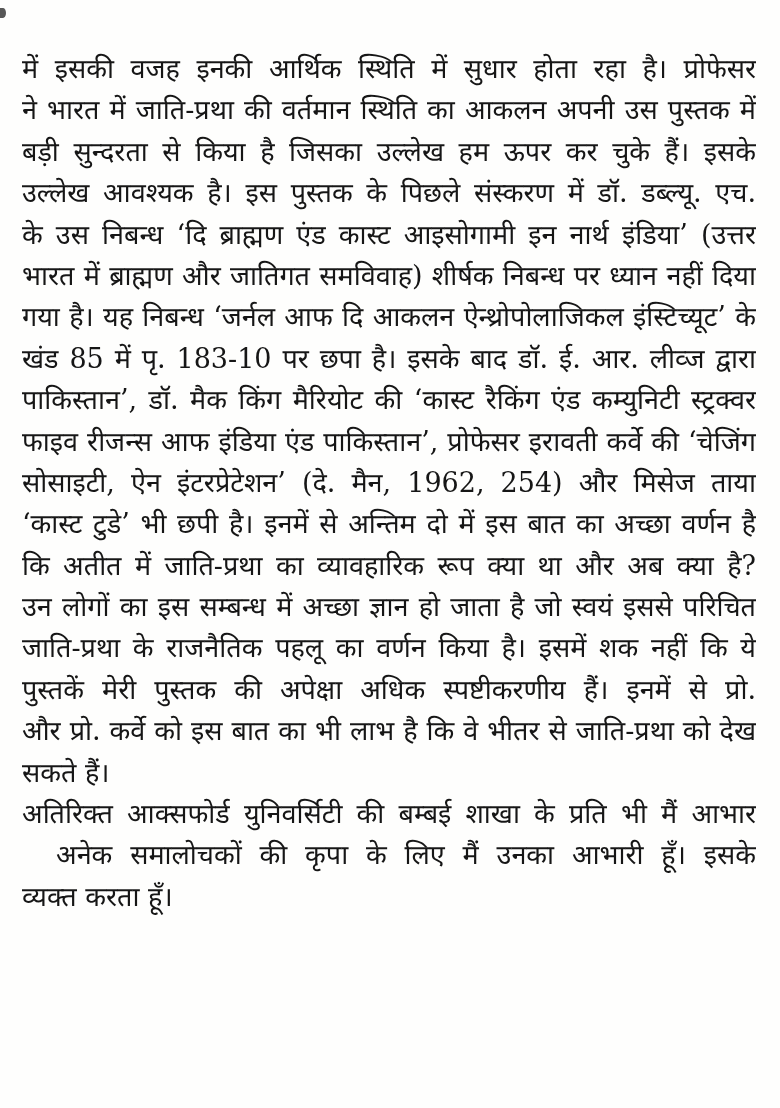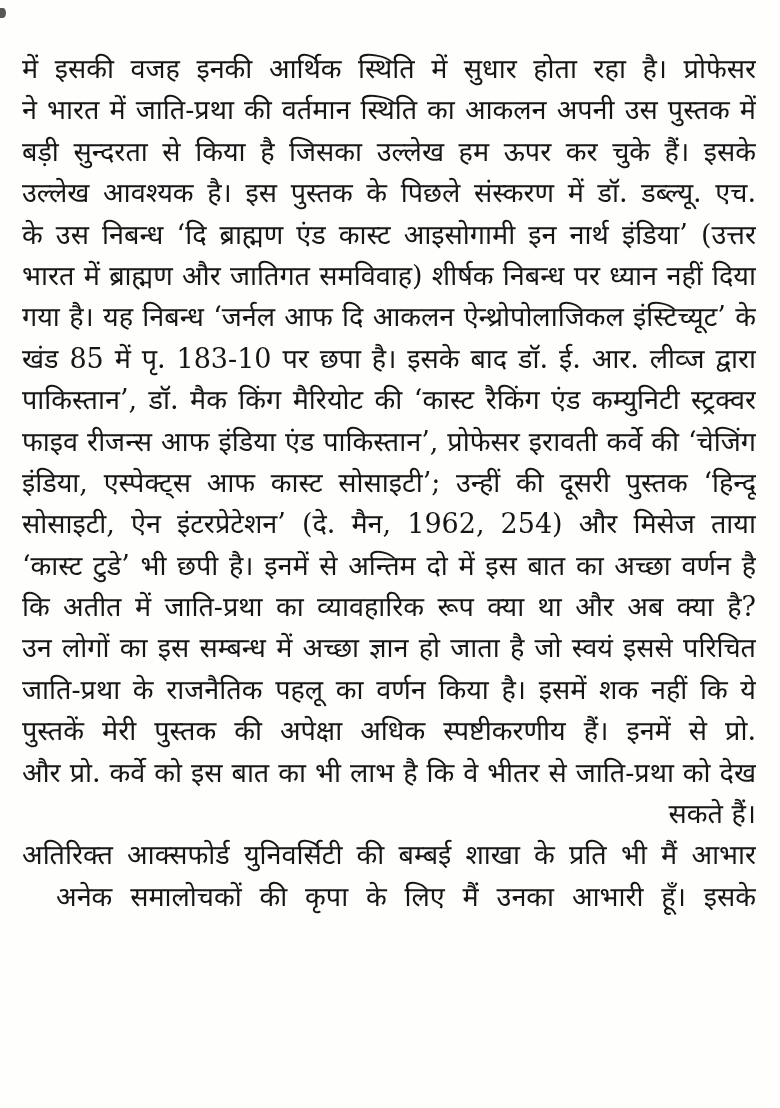--- a/index.html
+++ b/index.html
@@ -20,21 +20,21 @@
     font-family: "DejaVu Serif", "Liberation Serif", serif;
     font-size: 27px;
     font-weight: 500;
     line-height: 41.4px;
   }
   .ln {
     width: 100%;
     height: 41.4px;
     overflow: hidden;
     white-space: normal;
-    text-align: right;
+    text-align: left;
   }
   
   .ln.j {
     text-align: justify;
     text-align-last: justify;
   }
   
   .ln.ind {
     text-indent: 34px;
   }
@@ -60,28 +60,28 @@
     <div class="ln j">में इसकी वजह इनकी आर्थिक स्थिति में सुधार होता रहा है। प्रोफेसर श्रीनिवास</div>
     <div class="ln j">ने भारत में जाति-प्रथा की वर्तमान स्थिति का आकलन अपनी उस पुस्तक में</div>
     <div class="ln j">बड़ी सुन्दरता से किया है जिसका उल्लेख हम ऊपर कर चुके हैं। इसके</div>
     <div class="ln j">उल्लेख आवश्यक है। इस पुस्तक के पिछले संस्करण में डॉ. डब्ल्यू. एच. नेवेल्</div>
     <div class="ln j">के उस निबन्ध ‘दि ब्राह्मण एंड कास्ट आइसोगामी इन नार्थ इंडिया’ (उत्तर</div>
     <div class="ln j">भारत में ब्राह्मण और जातिगत समविवाह) शीर्षक निबन्ध पर ध्यान नहीं दिया</div>
     <div class="ln j">गया है। यह निबन्ध ‘जर्नल आफ दि आकलन ऐन्थ्रोपोलाजिकल इंस्टिच्यूट’ के</div>
     <div class="ln j">खंड 85 में पृ. 183-10 पर छपा है। इसके बाद डॉ. ई. आर. लीव्ज द्वारा</div>
     <div class="ln j">पाकिस्तान’, डॉ. मैक किंग मैरियोट की ‘कास्ट रैकिंग एंड कम्युनिटी स्ट्रक्वर इन</div>
     <div class="ln j">फाइव रीजन्स आफ इंडिया एंड पाकिस्तान’, प्रोफेसर इरावती कर्वे की ‘चेजिंग</div>
-    <div class="ln j">इंडिया, एस्पेक्ट्स आफ कास्ट सोसाइटी’; उन्हीं की दूसरी पुस्तक ‘हिन्दू</div>
     <div class="ln j">सोसाइटी, ऐन इंटरप्रेटेशन’ (दे. मैन, 1962, 254) और मिसेज ताया जिंकिंग की</div>
     <div class="ln j">‘कास्ट टुडे’ भी छपी है। इनमें से अन्तिम दो में इस बात का अच्छा वर्णन है</div>
     <div class="ln j">कि अतीत में जाति-प्रथा का व्यावहारिक रूप क्या था और अब क्या है? इससे</div>
     <div class="ln j">उन लोगों का इस सम्बन्ध में अच्छा ज्ञान हो जाता है जो स्वयं इससे परिचित</div>
     <div class="ln j">जाति-प्रथा के राजनैतिक पहलू का वर्णन किया है। इसमें शक नहीं कि ये सभी</div>
     <div class="ln j">पुस्तकें मेरी पुस्तक की अपेक्षा अधिक स्पष्टीकरणीय हैं। इनमें से प्रो. श्रीनिवास</div>
     <div class="ln j">और प्रो. कर्वे को इस बात का भी लाभ है कि वे भीतर से जाति-प्रथा को देख</div>
     <div class="ln">सकते हैं।</div>
   </div>
 
   <div>
     <div class="ln j">अतिरिक्त आक्सफोर्ड युनिवर्सिटी की बम्बई शाखा के प्रति भी मैं आभार</div>
     <div class="ln j ind">अनेक समालोचकों की कृपा के लिए मैं उनका आभारी हूँ। इसके</div>
+    <div class="ln">व्यक्त करता हूँ।</div>
   </div>
 </div>
 
 </body></html>

